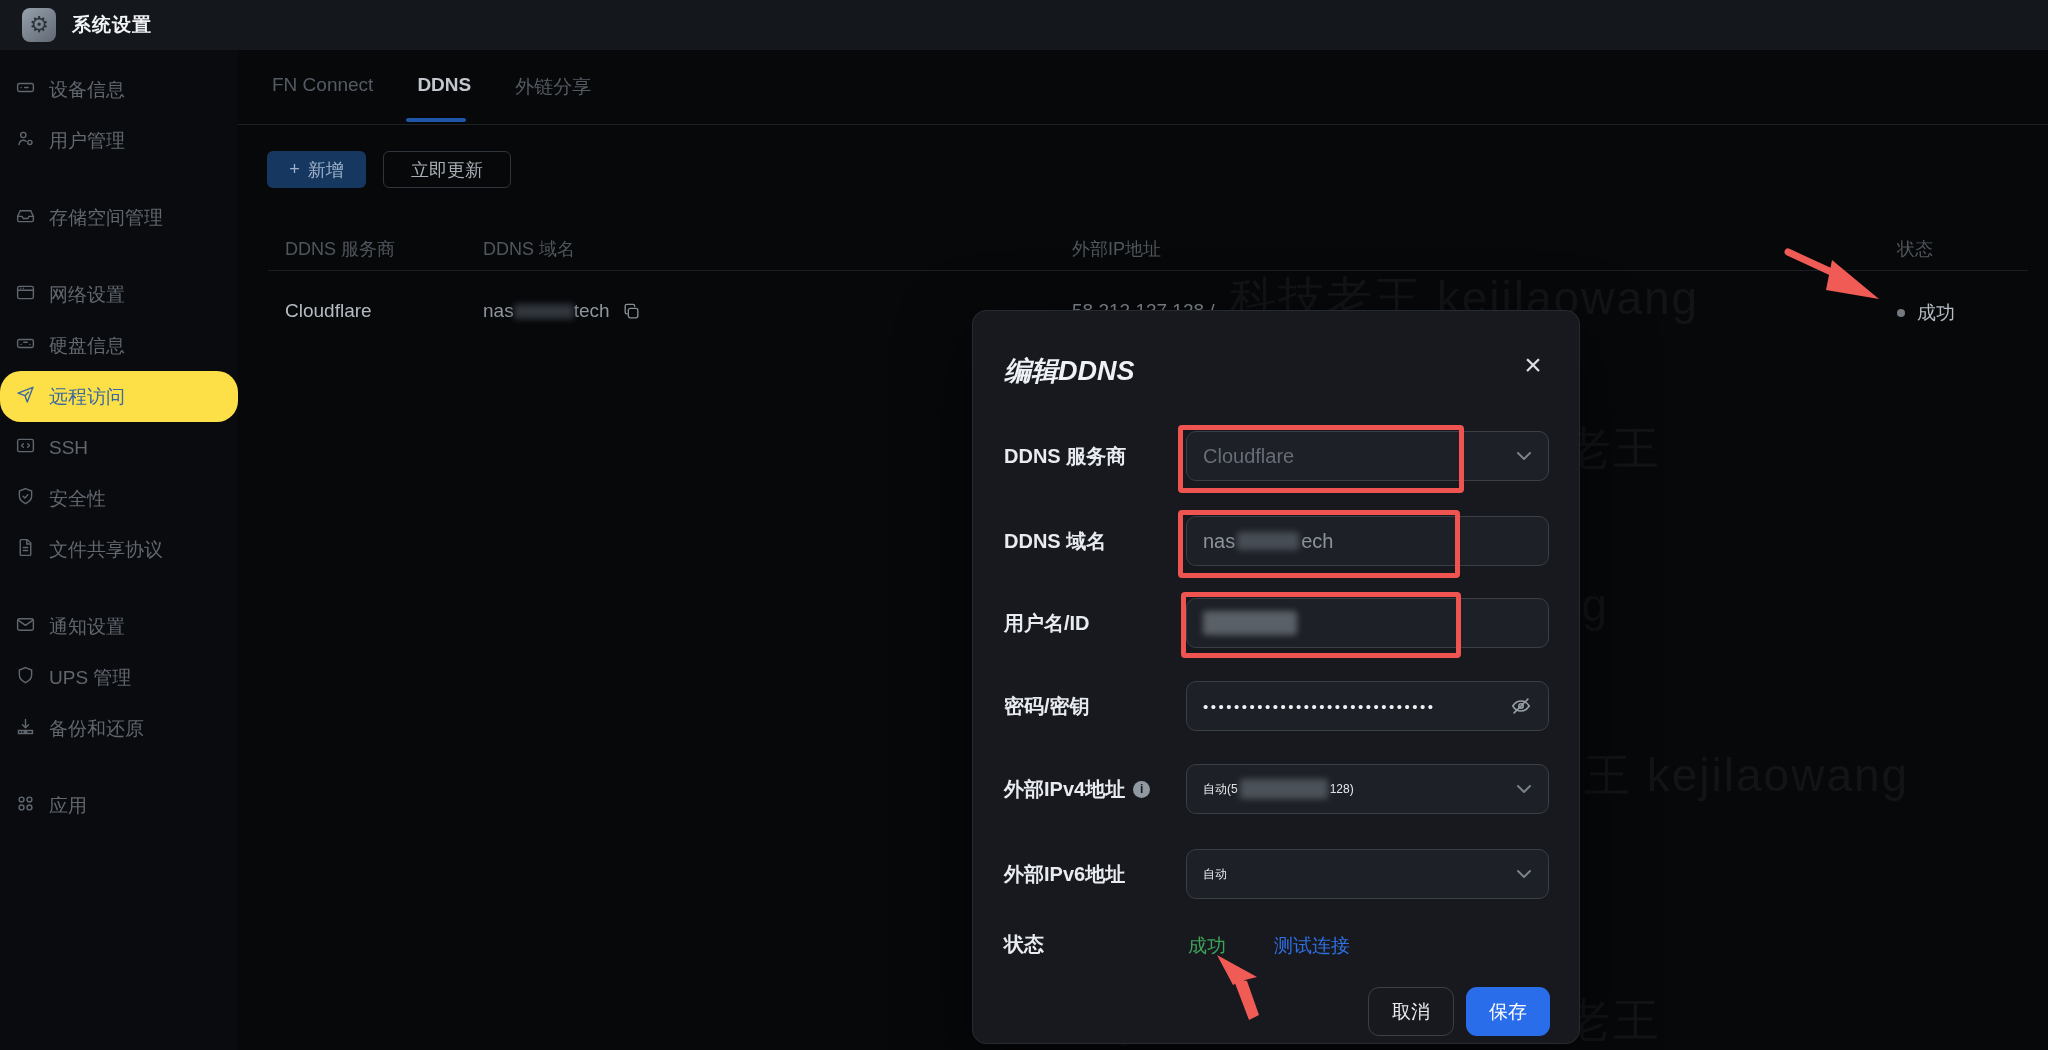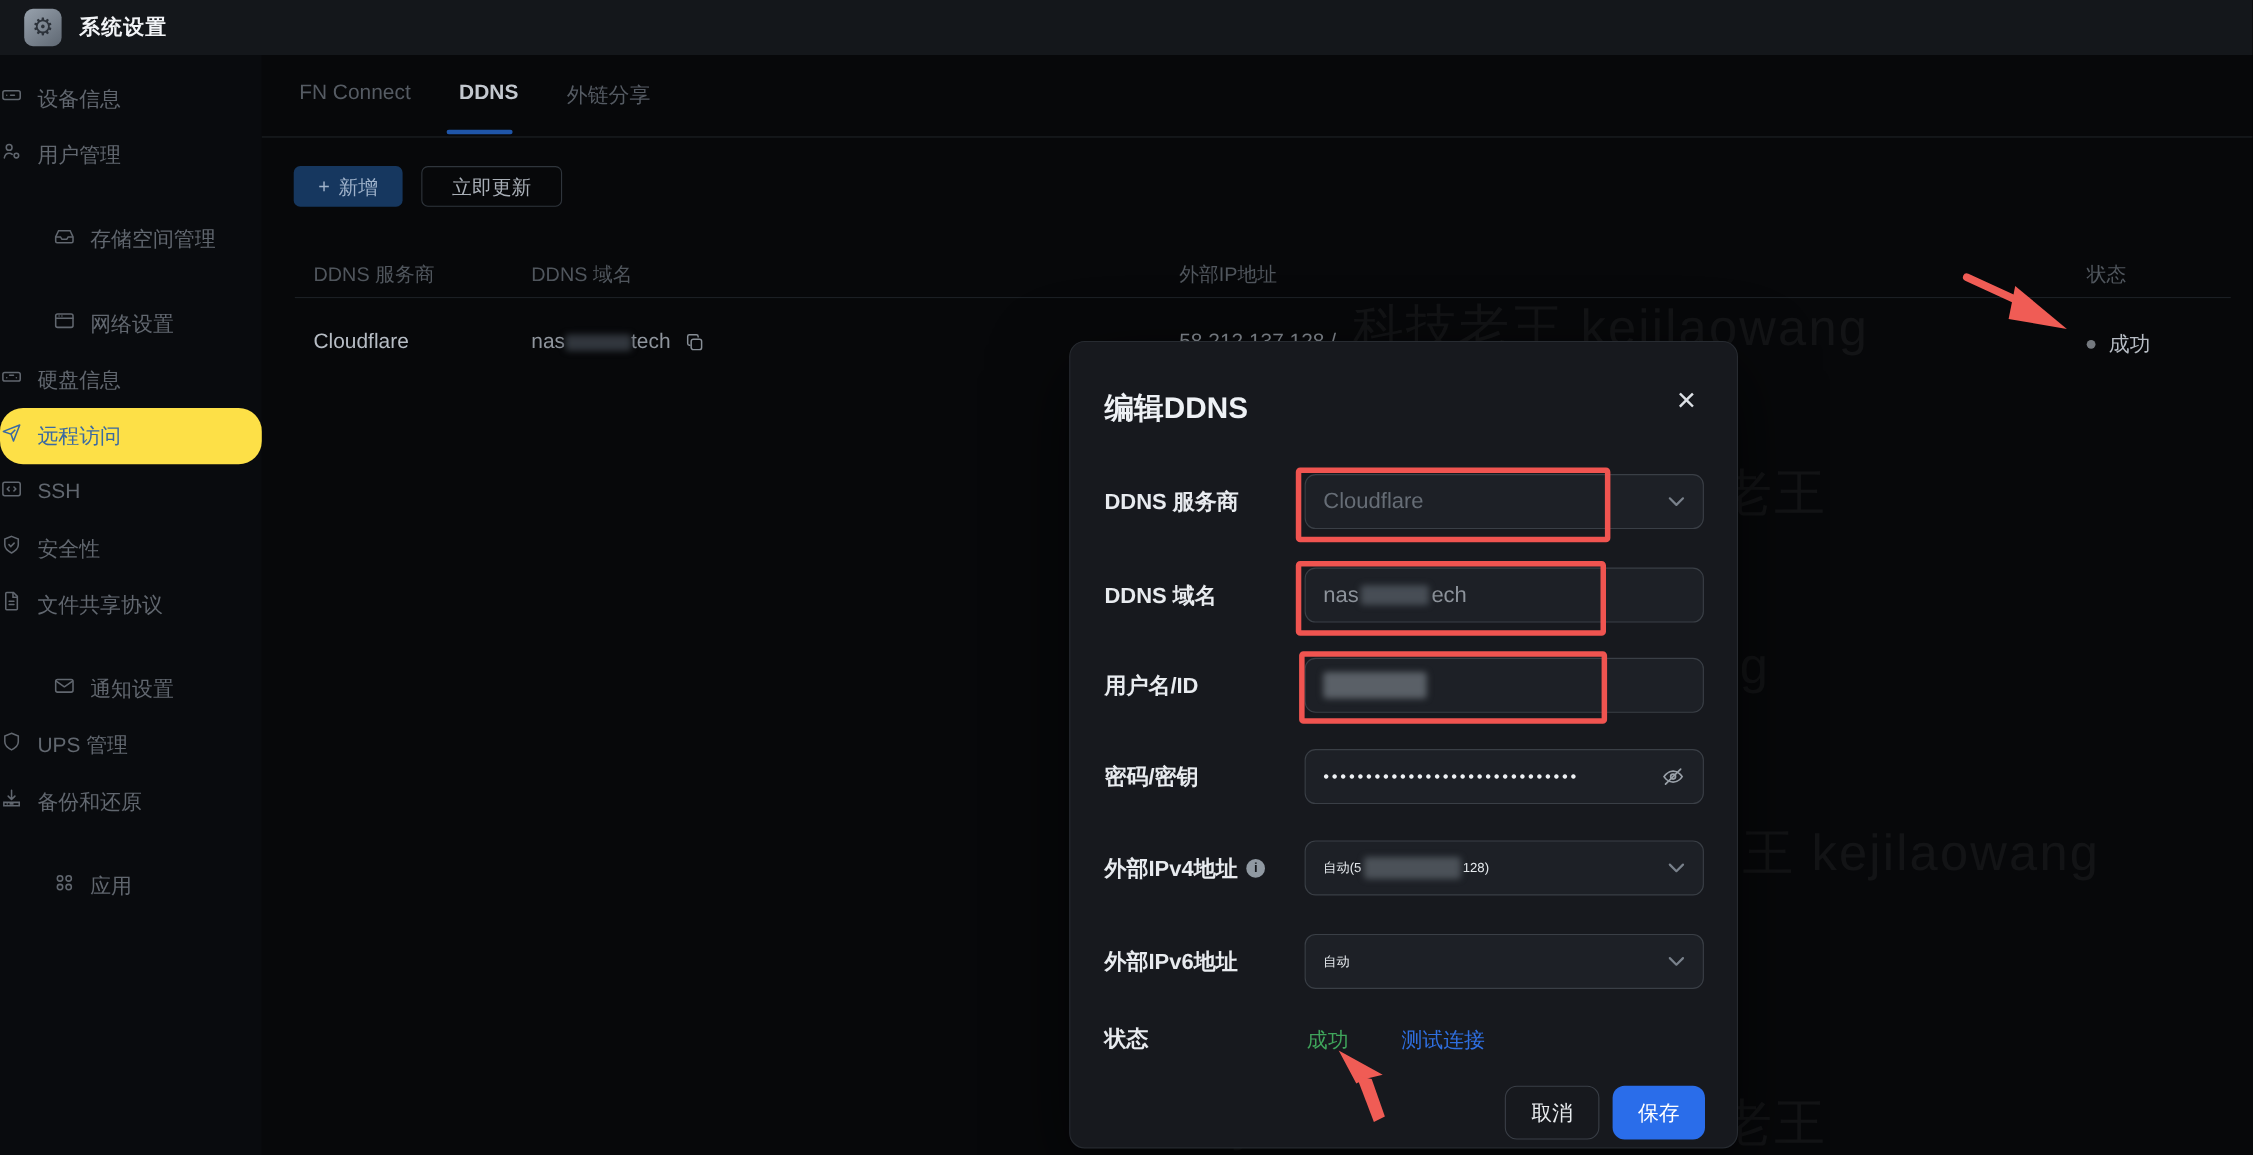--- a/index.html
+++ b/index.html
@@ -7,24 +7,24 @@
     background:#07080a;font-family:"Liberation Sans","DejaVu Sans",sans-serif;
     -webkit-font-smoothing:antialiased;}
   
   .topbar{position:absolute;left:0;top:0;width:2048px;height:50px;background:#14171b;
     display:flex;align-items:center;gap:16px;padding-left:22px;box-sizing:border-box;}
   .appicon{width:34px;height:34px;border-radius:8px;background:linear-gradient(140deg,#97a1ac,#5f6873);
     display:flex;align-items:center;justify-content:center;font-size:22px;color:#2c323a;}
   .apptitle{color:#f2f4f7;font-size:19px;font-weight:bold;letter-spacing:1px;}
   
   .sidebar{position:absolute;left:0;top:50px;width:238px;bottom:0;background:#090b0e;padding-top:14px;}
-  .sideitem{height:51px;display:flex;align-items:center;gap:13px;color:#61676f;
+  .sideitem{height:51px;display:flex;align-items:center;gap:13px;padding-left:15px;color:#61676f;
     font-size:19px;cursor:pointer;}
   .sideitem svg{flex:0 0 auto;}
-  .sideitem.gap{margin-top:26px;margin-left:48px;}
+  .sideitem.gap{margin-top:26px;}
   .sideitem.active{background:#fde047;color:#3a69a2;border-radius:21px;}
   
   .tabs{position:absolute;left:272px;top:74px;display:flex;gap:44px;}
   .tab{font-size:19px;color:#555b63;cursor:pointer;}
   .tab.active{color:#c3c8cf;font-weight:600;}
   .tabline{position:absolute;left:406px;top:118px;width:60px;height:4px;background:#1f55a8;border-radius:2px;}
   .tabdivider{position:absolute;left:238px;top:124px;width:1810px;height:1px;background:#1e2227;}
   .btn-add{position:absolute;left:267px;top:151px;width:99px;height:37px;border-radius:6px;background:#16375f;
     color:#9fb2ca;font-size:18px;display:flex;align-items:center;justify-content:center;gap:8px;cursor:pointer;}
   .btn-update{position:absolute;left:383px;top:151px;width:128px;height:37px;border-radius:6px;background:transparent;
@@ -32,21 +32,21 @@
     box-sizing:border-box;cursor:pointer;}
   .th{position:absolute;top:237px;font-size:18px;color:#50565d;}
   .theadline{position:absolute;left:268px;top:270px;width:1760px;height:1px;background:#1b1f24;}
   .td{position:absolute;top:300px;font-size:19px;color:#b6bcc4;display:flex;align-items:center;}
   .blur-blob{display:inline-block;border-radius:3px;filter:blur(3px);}
   .copyicon{margin-left:12px;color:#878e96;cursor:pointer;display:inline-flex;}
   .statusdot{width:8px;height:8px;border-radius:50%;background:#74797f;margin-right:12px;}
   
   .modal{position:absolute;left:972px;top:310px;width:608px;height:734px;background:#17191e;
     border:1px solid #272b31;border-radius:14px;box-shadow:0 24px 70px rgba(0,0,0,.65);box-sizing:border-box;}
-  .m-title{position:absolute;left:31px;top:42px;font-size:27px;font-weight:bold;color:#eef1f5;}
+  .m-title{position:absolute;left:31px;top:42px;font-size:27px;font-weight:bold;color:#eef1f5;font-style:italic;}
   .m-close{position:absolute;left:542px;top:36px;width:36px;height:36px;color:#dde1e6;font-size:30px;
     display:flex;align-items:center;justify-content:center;cursor:pointer;line-height:1;}
   .m-label{position:absolute;left:31px;height:50px;display:flex;align-items:center;gap:8px;
     font-size:20px;font-weight:bold;color:#e8ebef;}
   .m-field{position:absolute;left:213px;width:363px;height:50px;background:#1d2026;border:1px solid #3a3f46;
     border-radius:10px;box-sizing:border-box;display:flex;align-items:center;padding:0 16px;gap:2px;cursor:pointer;}
   .m-field .chev{margin-left:auto;color:#79818b;display:flex;}
   .ph{color:#666d76;font-size:20px;}
   .val-dim{color:#8d939b;font-size:20px;}
   .val{color:#e6eaee;font-size:12px;}

